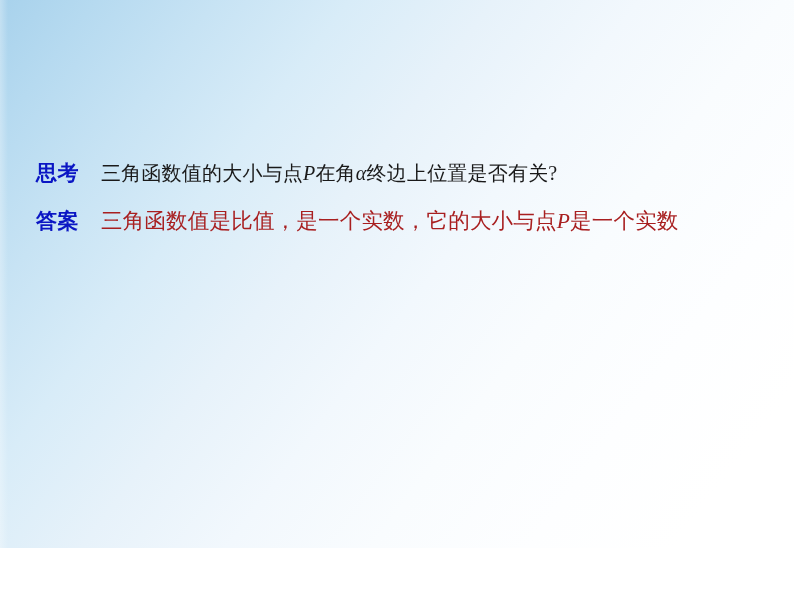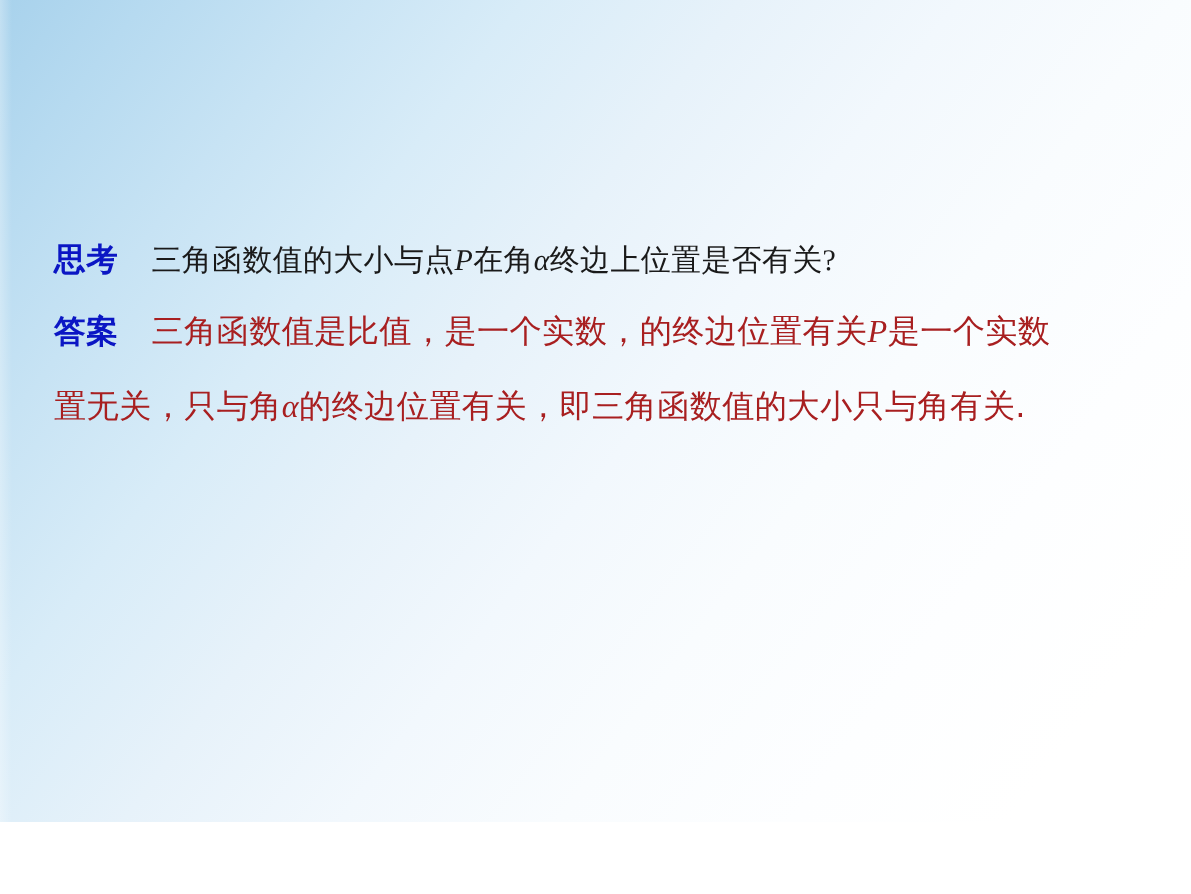--- a/index.html
+++ b/index.html
@@ -115,22 +115,19 @@
 
 <div id="slide">
 
   <div id="content">
 
     <div class="line row-thinking">
       <span class="tag">思考</span><span class="gap"></span><span class="q-text">三角函数值的大小与点</span><span class="q-text math">P</span><span class="q-text">在角</span><span class="q-text math">α</span><span class="q-text">终边上位置是否有关?</span>
     </div>
 
     <div class="line row-answer-1">
-      <span class="tag">答案</span><span class="gap"></span><span class="a-text">三角函数值是比值，是一个实数，的终边位置有关</span><span class="a-text math">P</span><span class="a-text">是一个实数</span>
+      <span class="tag">答案</span><span class="gap"></span><span class="a-text">三角函数值是比值，是一个实数，它的大小与点</span><span class="a-text math">P</span><span class="a-text">是一个实数</span>
     </div>
 
-    <div class="line row-answer-2">
-      <span class="a-text">置无关，只与角</span><span class="a-text math">α</span><span class="a-text">的终边位置有关，即三角函数值的大小只与角有关.</span>
-    </div>
 
   </div>
 
 </div>
 
 </body></html>

